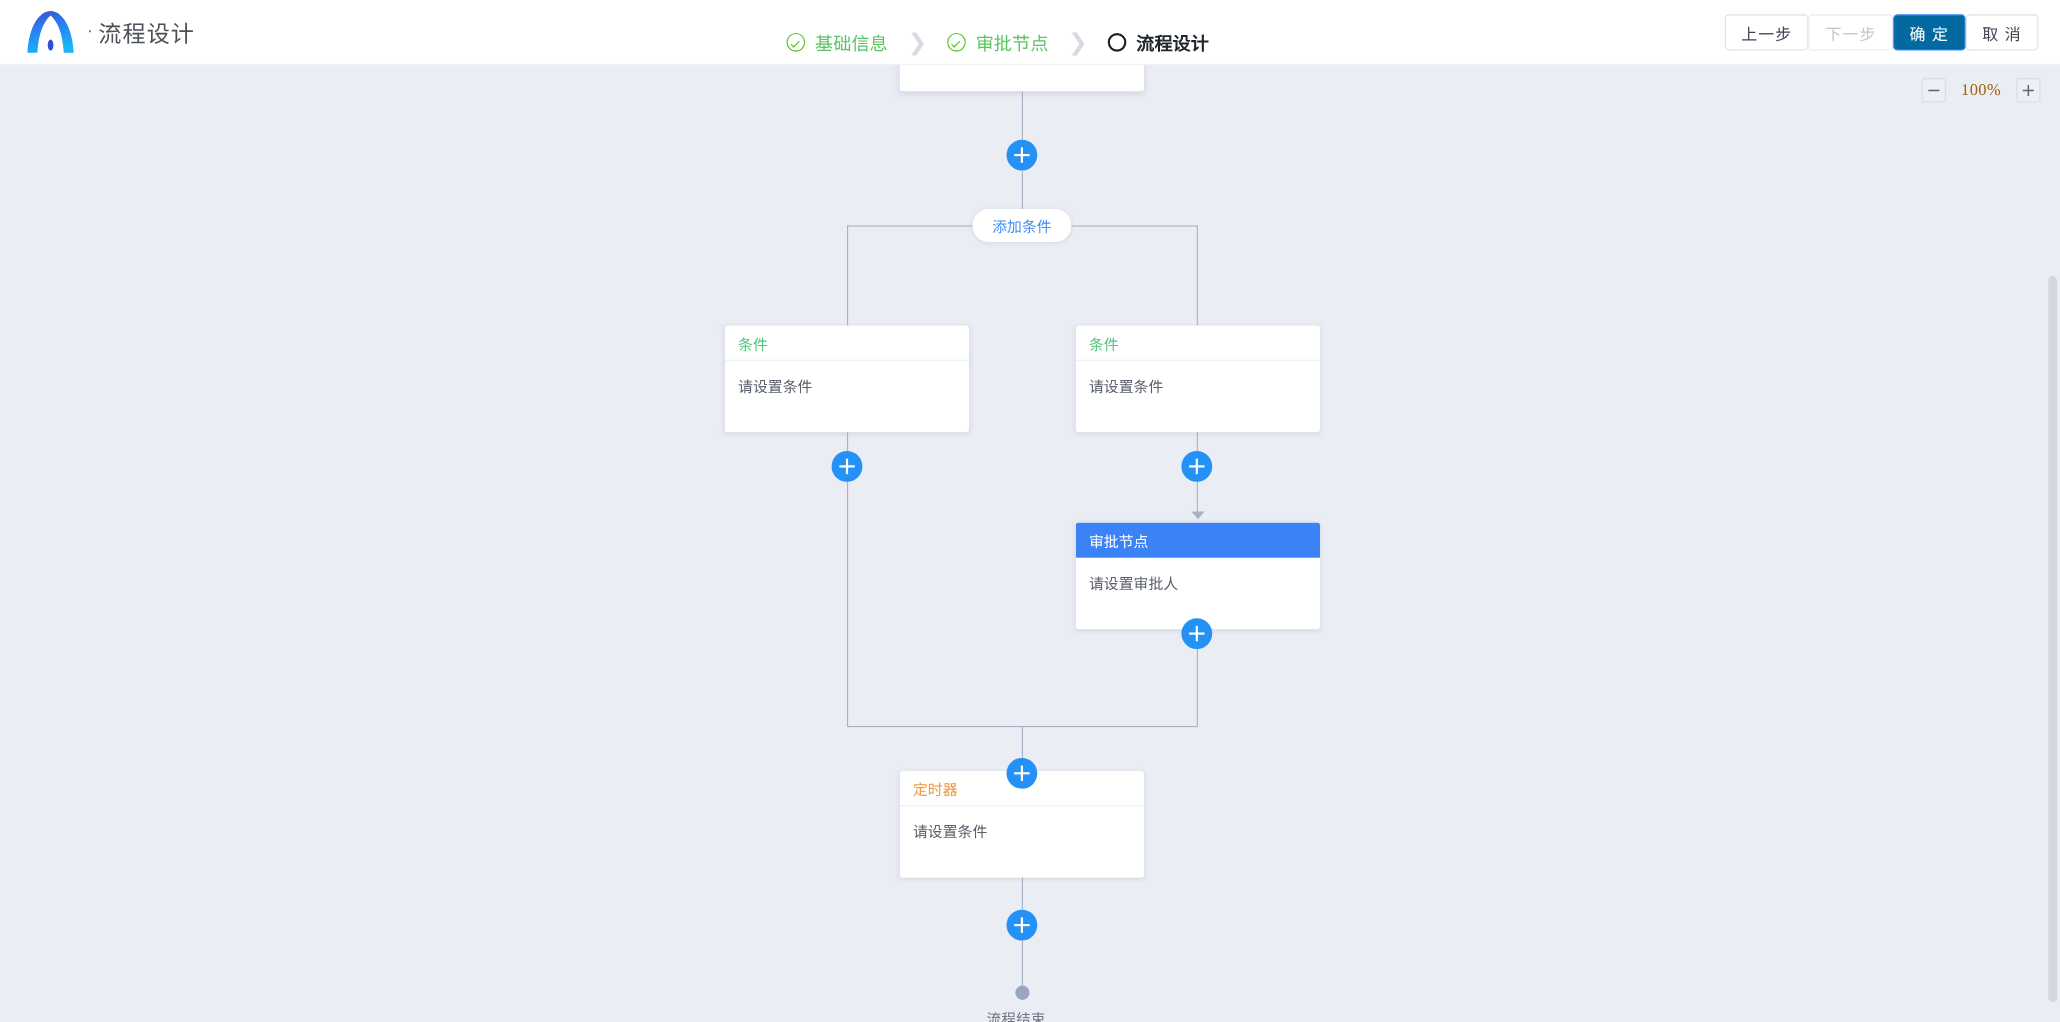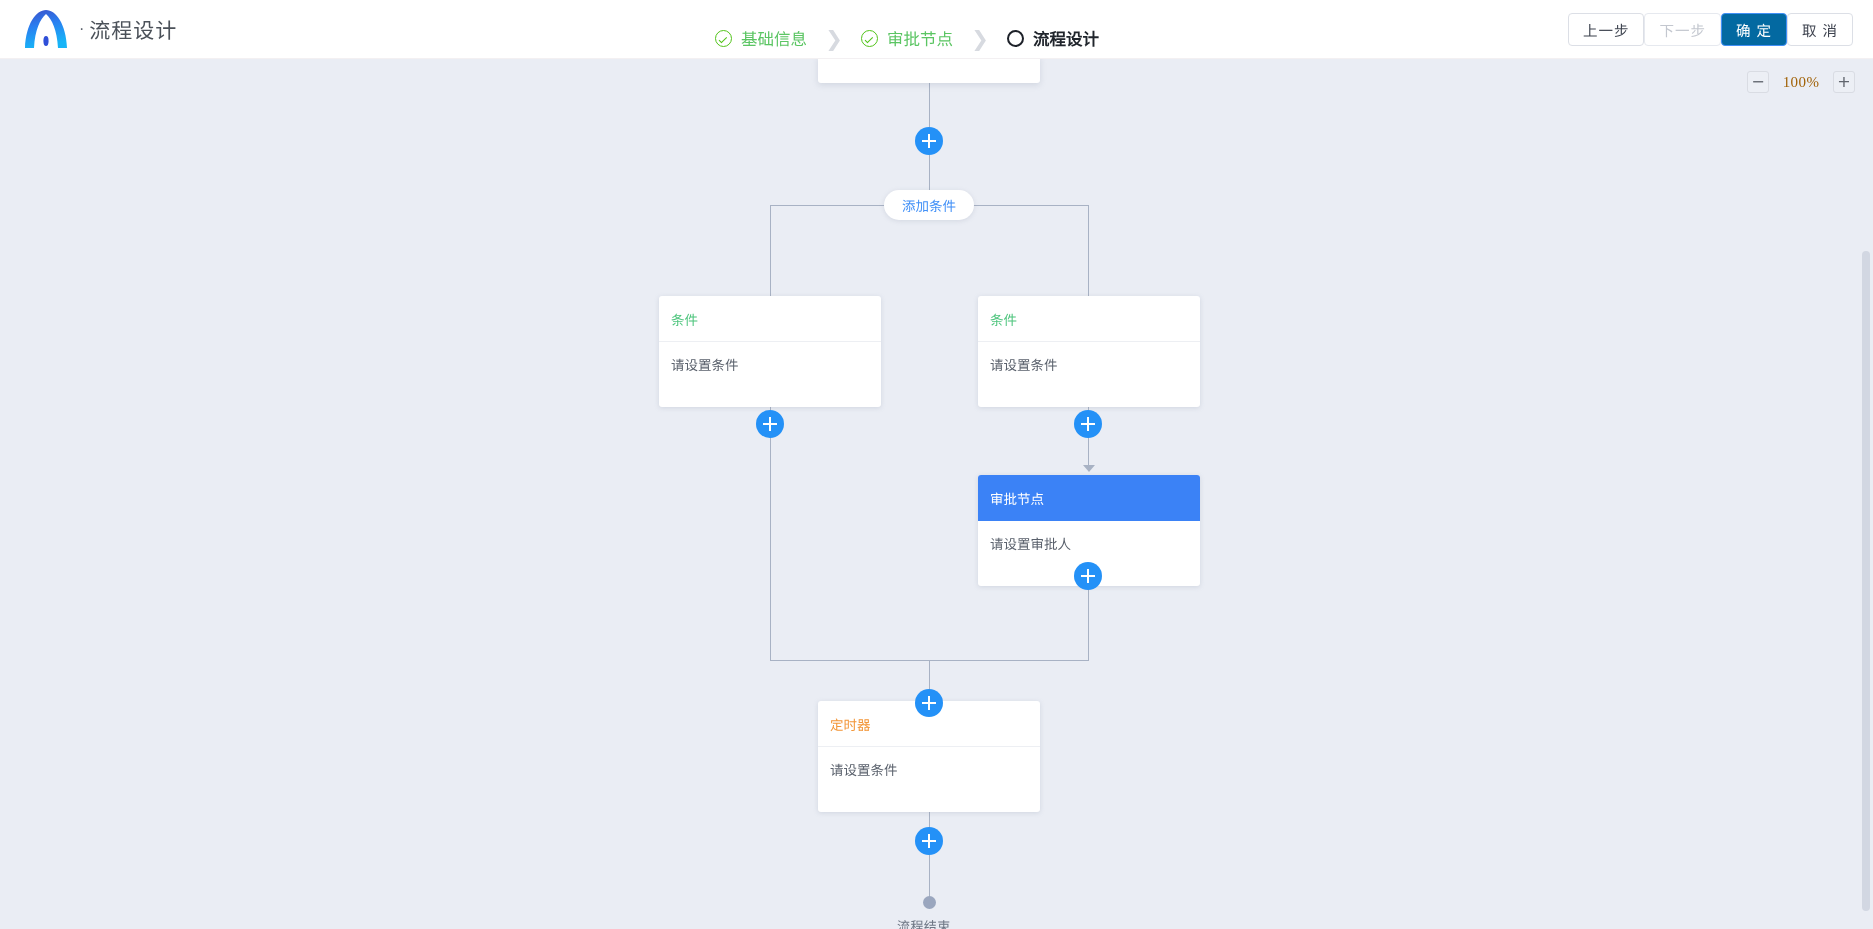--- a/index.html
+++ b/index.html
@@ -229,21 +229,21 @@
     position: absolute;
     width: 222px;
     background: #ffffff;
     border-radius: 3px;
     box-shadow: 0 1px 5px rgba(120,130,155,.22);
     overflow: hidden;
     cursor: pointer;
     z-index: 10;
   }
   .node-head {
-    height: 46px;
+    height: 32px;
     display: flex;
     align-items: center;
     padding: 0 12px;
     font-size: 13.5px;
     border-bottom: 1px solid #edeff3;
   }
   .node-body {
     height: 44px;
     display: flex;
     align-items: center;

